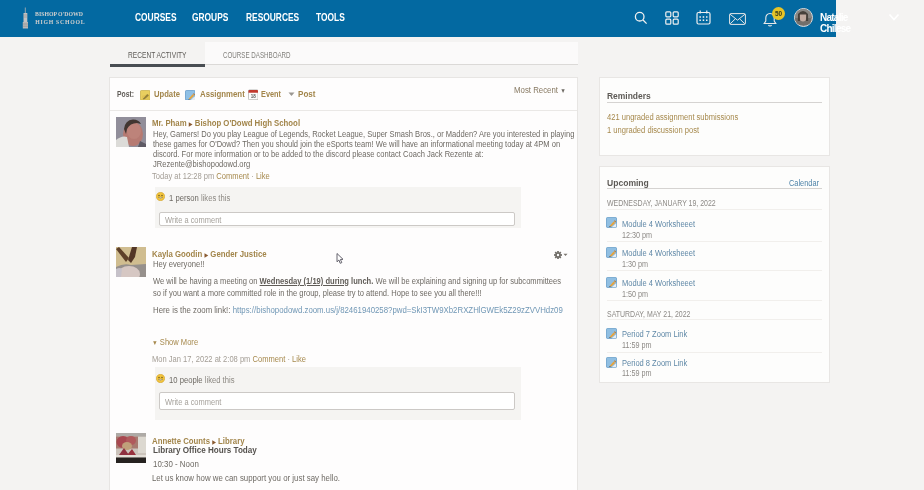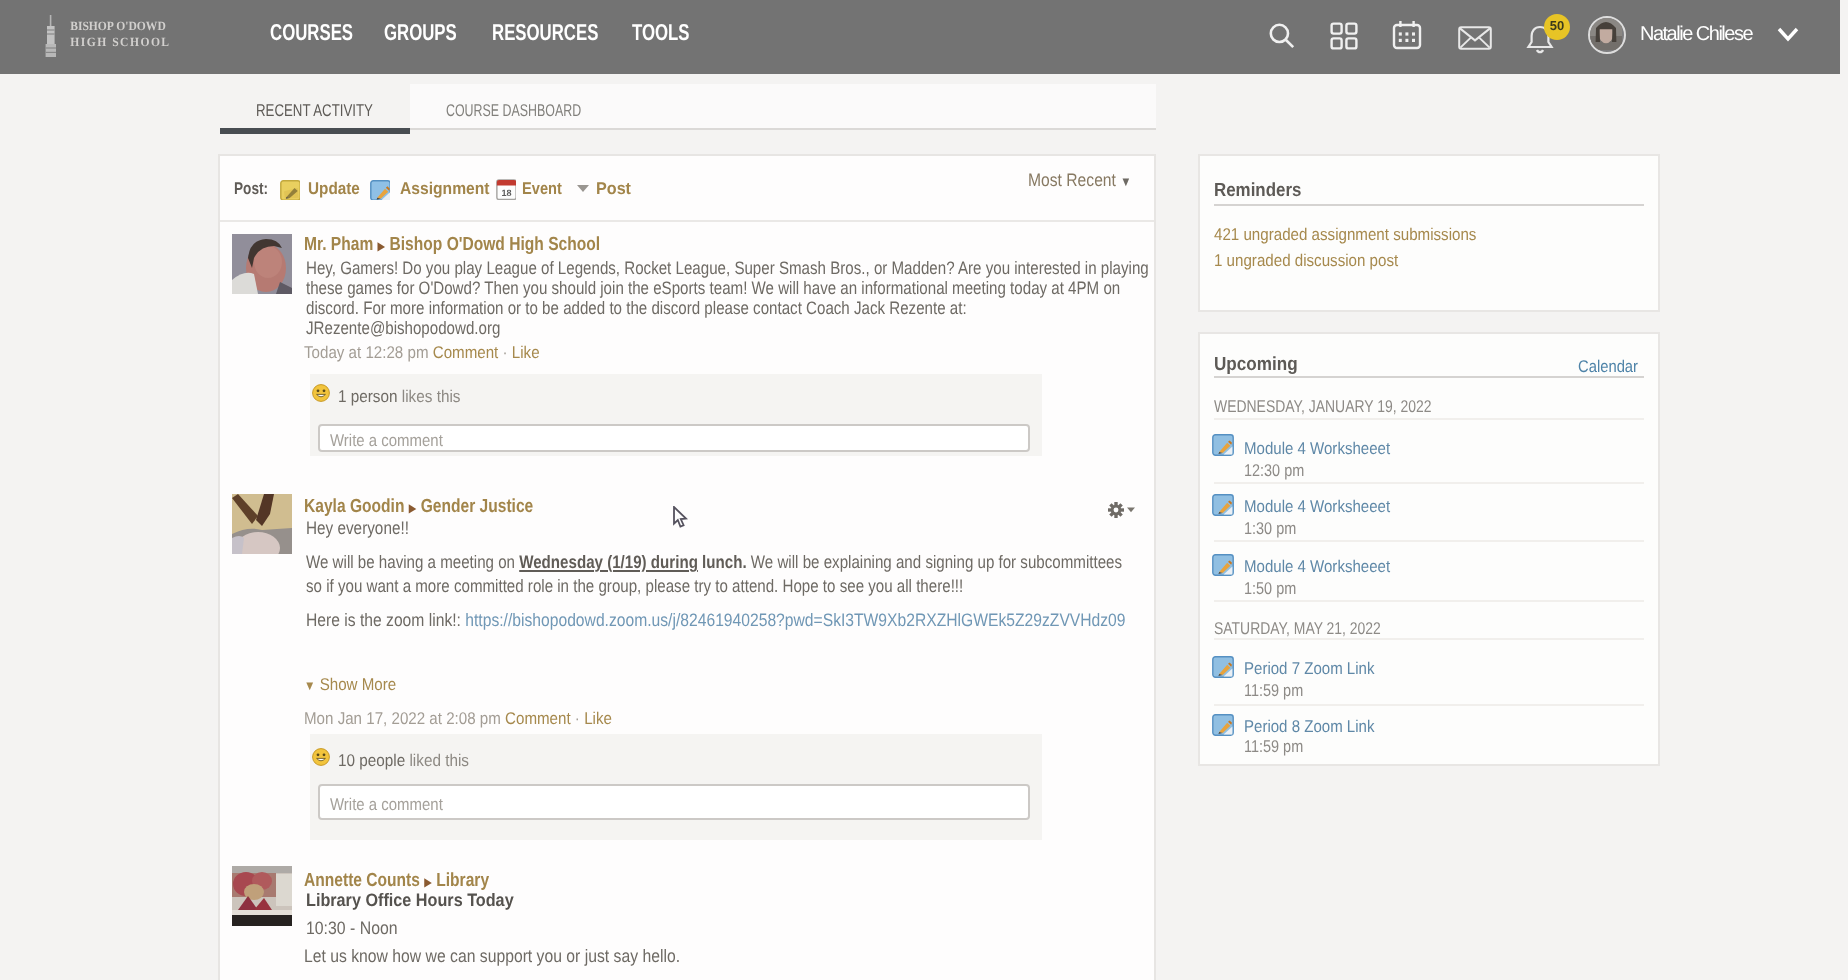--- a/index.html
+++ b/index.html
@@ -1,20 +1,20 @@
 <!DOCTYPE html>
 <html><head>
 <meta charset="utf-8">
 <style>
   * { margin:0; padding:0; box-sizing:border-box; }
   html,body { width:924px; height:490px; overflow:hidden; background:#f4f3f2;
     font-family:"Liberation Sans", sans-serif; will-change:transform; }
   .abs { position:absolute; }
   .sx { transform-origin:0 0; white-space:nowrap; }
-  #topbar { position:absolute; left:0; top:0; width:920px; height:37px; background:#737373; will-change:transform; }
+  #topbar { position:absolute; left:0; top:0; width:836px; height:37px; background:#0369a1; will-change:transform; }
   .navitem { position:absolute; top:11px; color:#fff; font-size:11.5px; font-weight:bold; transform-origin:0 0; transform:scaleX(0.73); white-space:nowrap; }
   .tabtxt { position:absolute; font-size:8.5px; transform-origin:0 0; white-space:nowrap; }
   #feed { position:absolute; left:109px; top:77px; width:469px; height:413px; background:#fefdfd; border:1px solid #e7e5e3; border-bottom:none; }
   .scard { position:absolute; left:599px; width:231px; background:#fdfdfc; border:1px solid #e8e6e4; }
   .tan { color:#a6894d; }
   .tanb { color:#a2854a; font-weight:bold; }
   .gray { color:#6e6a64; }
   .meta { color:#a39d95; }
   .blue { color:#5f88a7; }
   .cbox { position:absolute; background:#f5f4f2; }
@@ -76,21 +76,21 @@
   <div class="abs" style="left:772px; top:7px; width:13px; height:13px; border-radius:50%; background:#e7c426; color:#3b3b1b; font-size:6.5px; font-weight:bold; text-align:center; line-height:13px;">50</div>
 
   <div class="abs" style="left:794px; top:8px; width:19px; height:19px; border-radius:50%; border:1.5px solid #ddd; overflow:hidden; background:#7d7d7f;">
     <svg width="16" height="16" viewBox="0 0 16 16">
       <rect width="16" height="16" fill="#8a8783"></rect>
       <rect x="0" y="9" width="16" height="7" fill="#736f6b"></rect>
       <ellipse cx="8" cy="8" rx="3.6" ry="4.6" fill="#c2aba0"></ellipse>
       <path d="M3 5 Q8 -1 13 5 L13.2 12 L11 12 L11.2 5.6 L4.8 5.6 L5 12 L2.8 12 Z" fill="#46403a"></path>
     </svg>
   </div>
-  <div class="abs" style="left:820px; top:11.5px; color:#fff; font-size:10px; font-weight:normal; letter-spacing:-0.75px;">Natalie Chilese</div>
+  <div class="abs" style="left:820px; top:11.5px; color:#fff; font-size:10px; font-weight:bold; letter-spacing:-0.75px;">Natalie Chilese</div>
   <svg class="abs" style="left:888px; top:13px;" width="12" height="9" viewBox="0 0 12 9" fill="none" stroke="#fff" stroke-width="1.7">
     <polyline points="1.5,1.5 6,6.5 10.5,1.5"></polyline>
   </svg>
 </div>
 
 <div class="abs" style="left:205px; top:42px; width:373px; height:22px; background:#fbfafa;"></div>
 <div class="tabtxt" style="left:128.4px; top:50px; color:#5d5a56; transform:scaleX(0.78);">RECENT ACTIVITY</div>
 <div class="tabtxt" style="left:222.6px; top:50px; color:#82807c; transform:scaleX(0.73);">COURSE DASHBOARD</div>
 <div class="abs" style="left:110px; top:64px; width:468px; height:1px; background:#dbd9d7;"></div>
 <div class="abs" style="left:110px; top:63.5px; width:95px; height:3px; background:#484d52;"></div>

